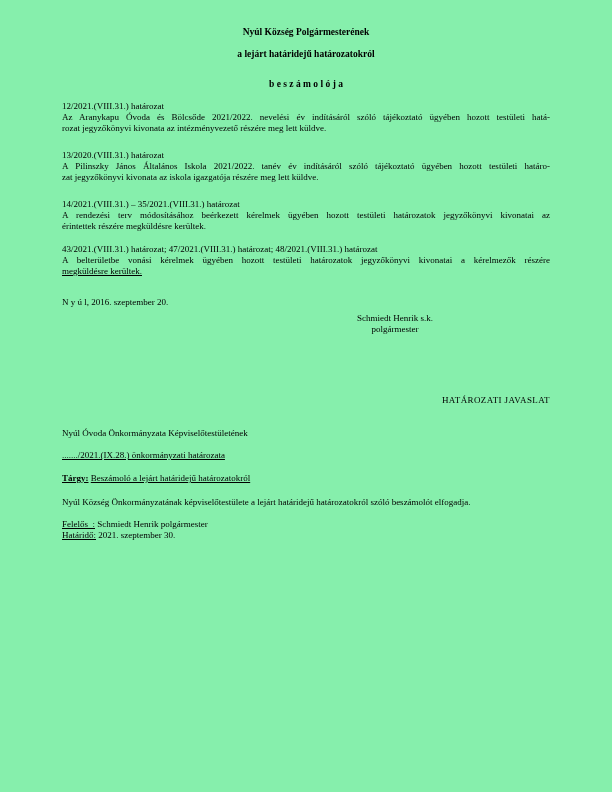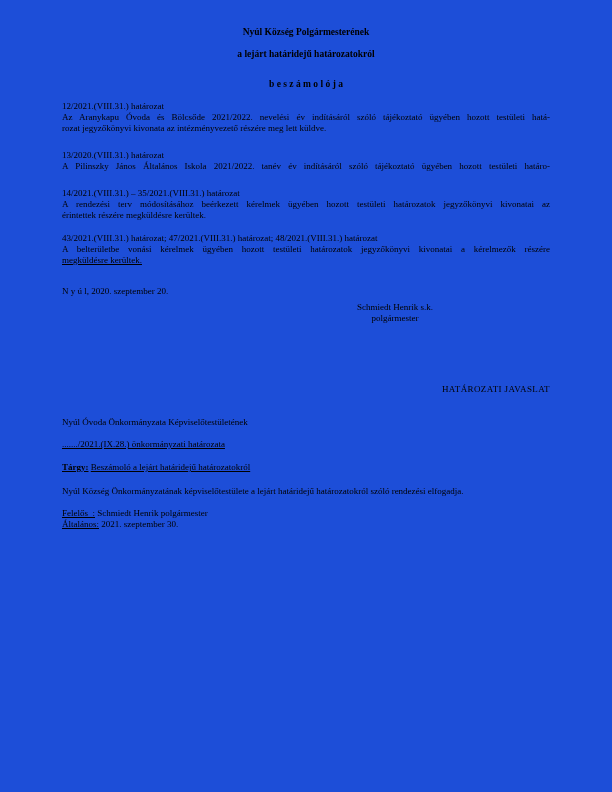--- a/index.html
+++ b/index.html
@@ -1,20 +1,20 @@
 <!DOCTYPE html>
 <html><head>
 <meta charset="utf-8">
 <style>
   html, body { margin: 0; padding: 0; background: #ffffff; }
   .page {
     position: relative;
     width: 612px;
     height: 792px;
-    background: #1d4ed8;
+    background: #86efac;
     color: #000000;
     font-family: "Liberation Serif", serif;
     font-size: 9px;
     line-height: 11px;
     box-sizing: border-box;
     padding: 27px 62px 0 62px;
     overflow: hidden;
   }
   .title-line {
     text-align: center;
@@ -61,57 +61,58 @@
 
   <div class="section">
     <div class="sec-heading">12/2021.(VIII.31.) határozat</div>
     <div class="body-line line-just">Az Aranykapu Óvoda és Bölcsőde 2021/2022. nevelési év indításáról szóló tájékoztató ügyében hozott testületi hatá-</div>
     <div class="body-line">rozat jegyzőkönyvi kivonata az intézményvezető részére meg lett küldve.</div>
   </div>
 
   <div class="section">
     <div class="sec-heading">13/2020.(VIII.31.) határozat</div>
     <div class="body-line line-just">A Pilinszky János Általános Iskola 2021/2022. tanév év indításáról szóló tájékoztató ügyében hozott testületi határo-</div>
+    <div class="body-line">zat jegyzőkönyvi kivonata az iskola igazgatója részére meg lett küldve.</div>
   </div>
 
   <div class="section tight">
     <div class="sec-heading">14/2021.(VIII.31.) – 35/2021.(VIII.31.) határozat</div>
     <div class="body-line line-just">A rendezési terv módosításához beérkezett kérelmek ügyében hozott testületi határozatok jegyzőkönyvi kivonatai az</div>
     <div class="body-line">érintettek részére megküldésre kerültek.</div>
   </div>
 
   <div class="section wide">
     <div class="sec-heading">43/2021.(VIII.31.) határozat; 47/2021.(VIII.31.) határozat; 48/2021.(VIII.31.) határozat</div>
     <div class="body-line line-just">A belterületbe vonási kérelmek ügyében hozott testületi határozatok jegyzőkönyvi kivonatai a kérelmezők részére</div>
     <div class="body-line underlined">megküldésre kerültek.</div>
   </div>
 
-  <div class="date-line">N y ú l, 2020. szeptember 20.</div>
+  <div class="date-line">N y ú l, 2016. szeptember 20.</div>
 
   <div class="signature">
     <div>Schmiedt Henrik s.k.</div>
     <div>polgármester</div>
   </div>
 
   <div class="proposal-heading">HATÁROZATI JAVASLAT</div>
 
   <div class="proposal-addressee">Nyúl Óvoda Önkormányzata Képviselőtestületének</div>
 
   <div class="proposal-number underlined">......./2021.(IX.28.) önkormányzati határozata</div>
 
   <div class="proposal-subject">
     <span class="label underlined">Tárgy:</span>
     <span class="underlined">Beszámoló a lejárt határidejű határozatokról</span>
   </div>
 
-  <div class="proposal-body">Nyúl Község Önkormányzatának képviselőtestülete a lejárt határidejű határozatokról szóló rendezési elfogadja.</div>
+  <div class="proposal-body">Nyúl Község Önkormányzatának képviselőtestülete a lejárt határidejű határozatokról szóló beszámolót elfogadja.</div>
 
   <div class="kv-line">
     <span class="underlined">Felelős&nbsp;&nbsp;:</span>
     <span>Schmiedt Henrik polgármester</span>
   </div>
 
   <div class="kv-line">
-    <span class="underlined">Általános:</span>
+    <span class="underlined">Határidő:</span>
     <span>2021. szeptember 30.</span>
   </div>
 
 </div>
 
 </body></html>

